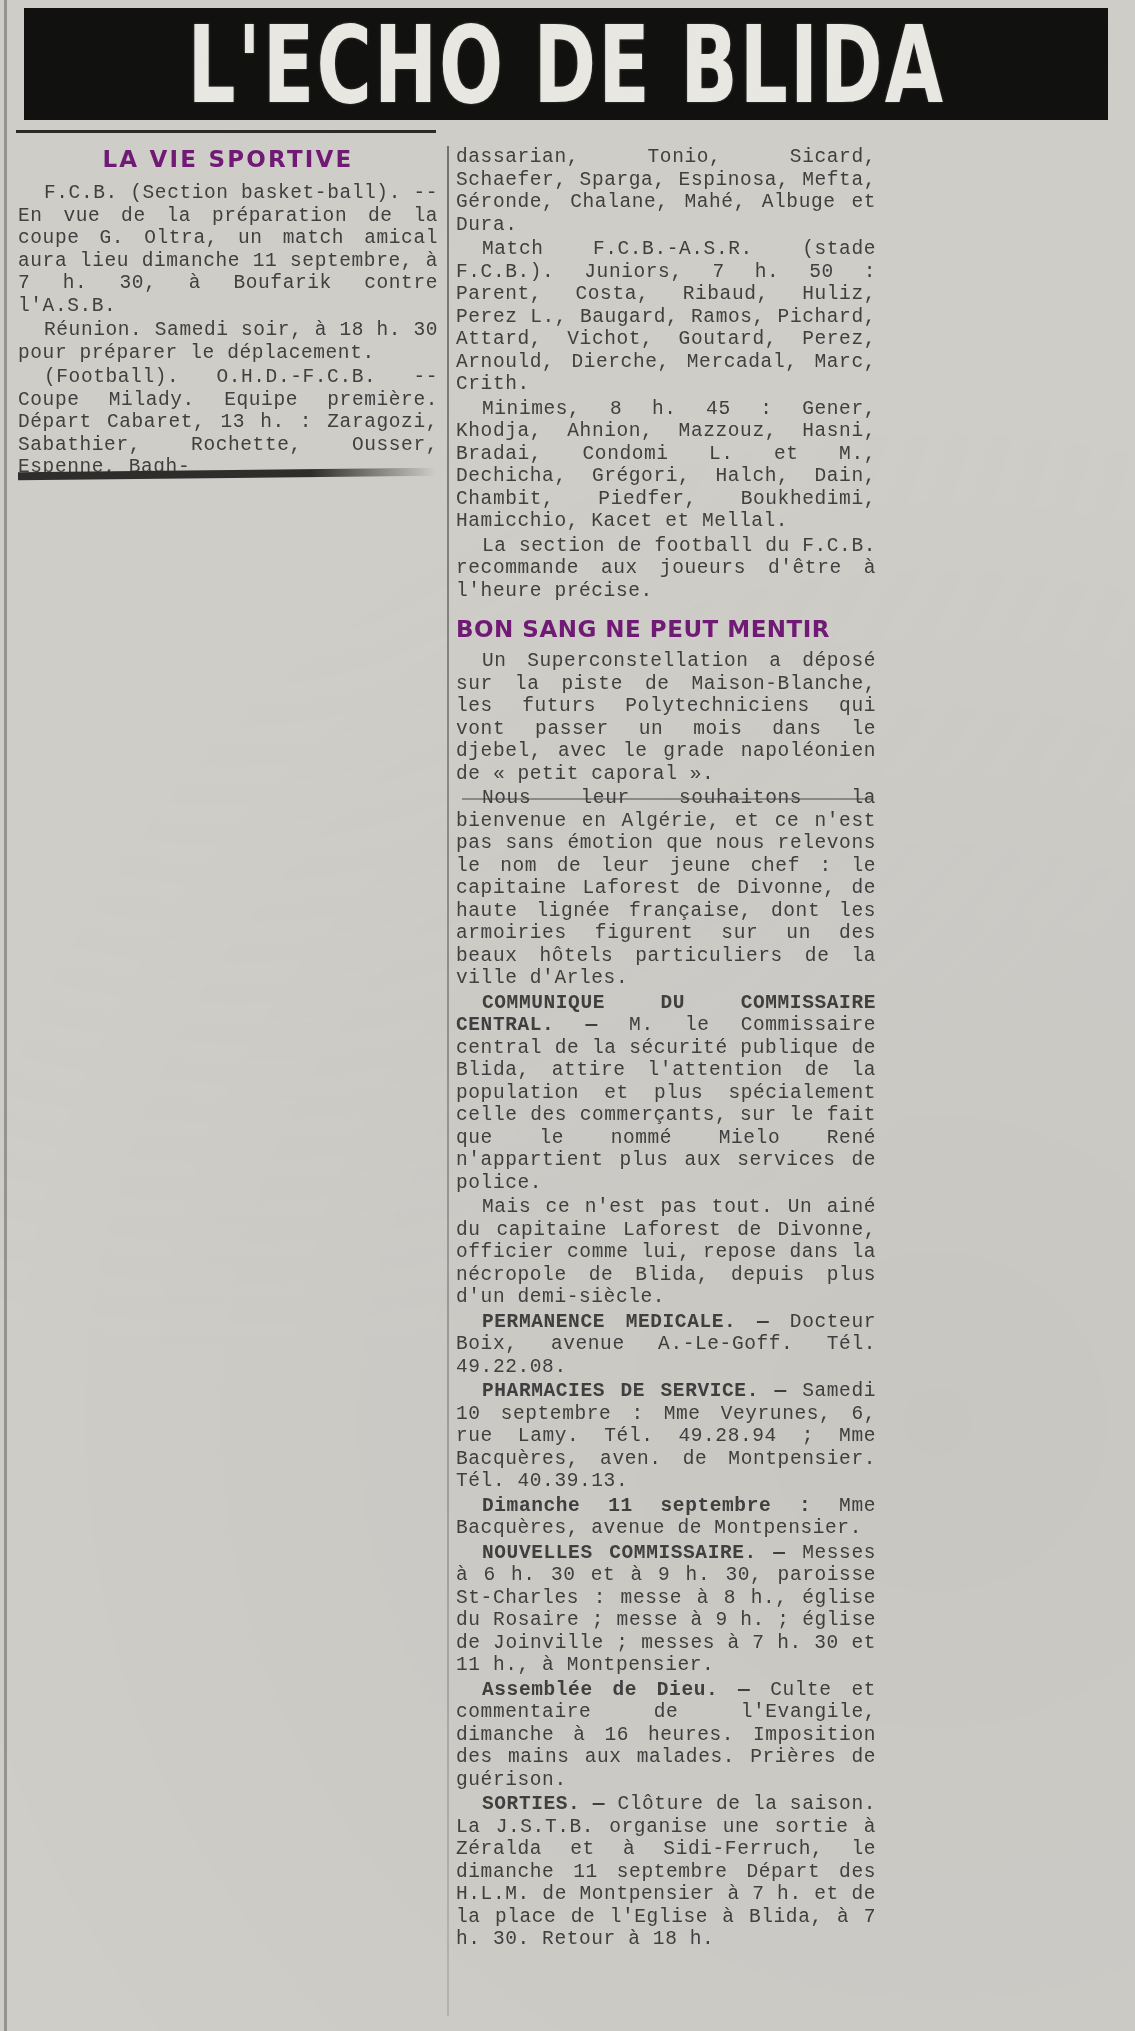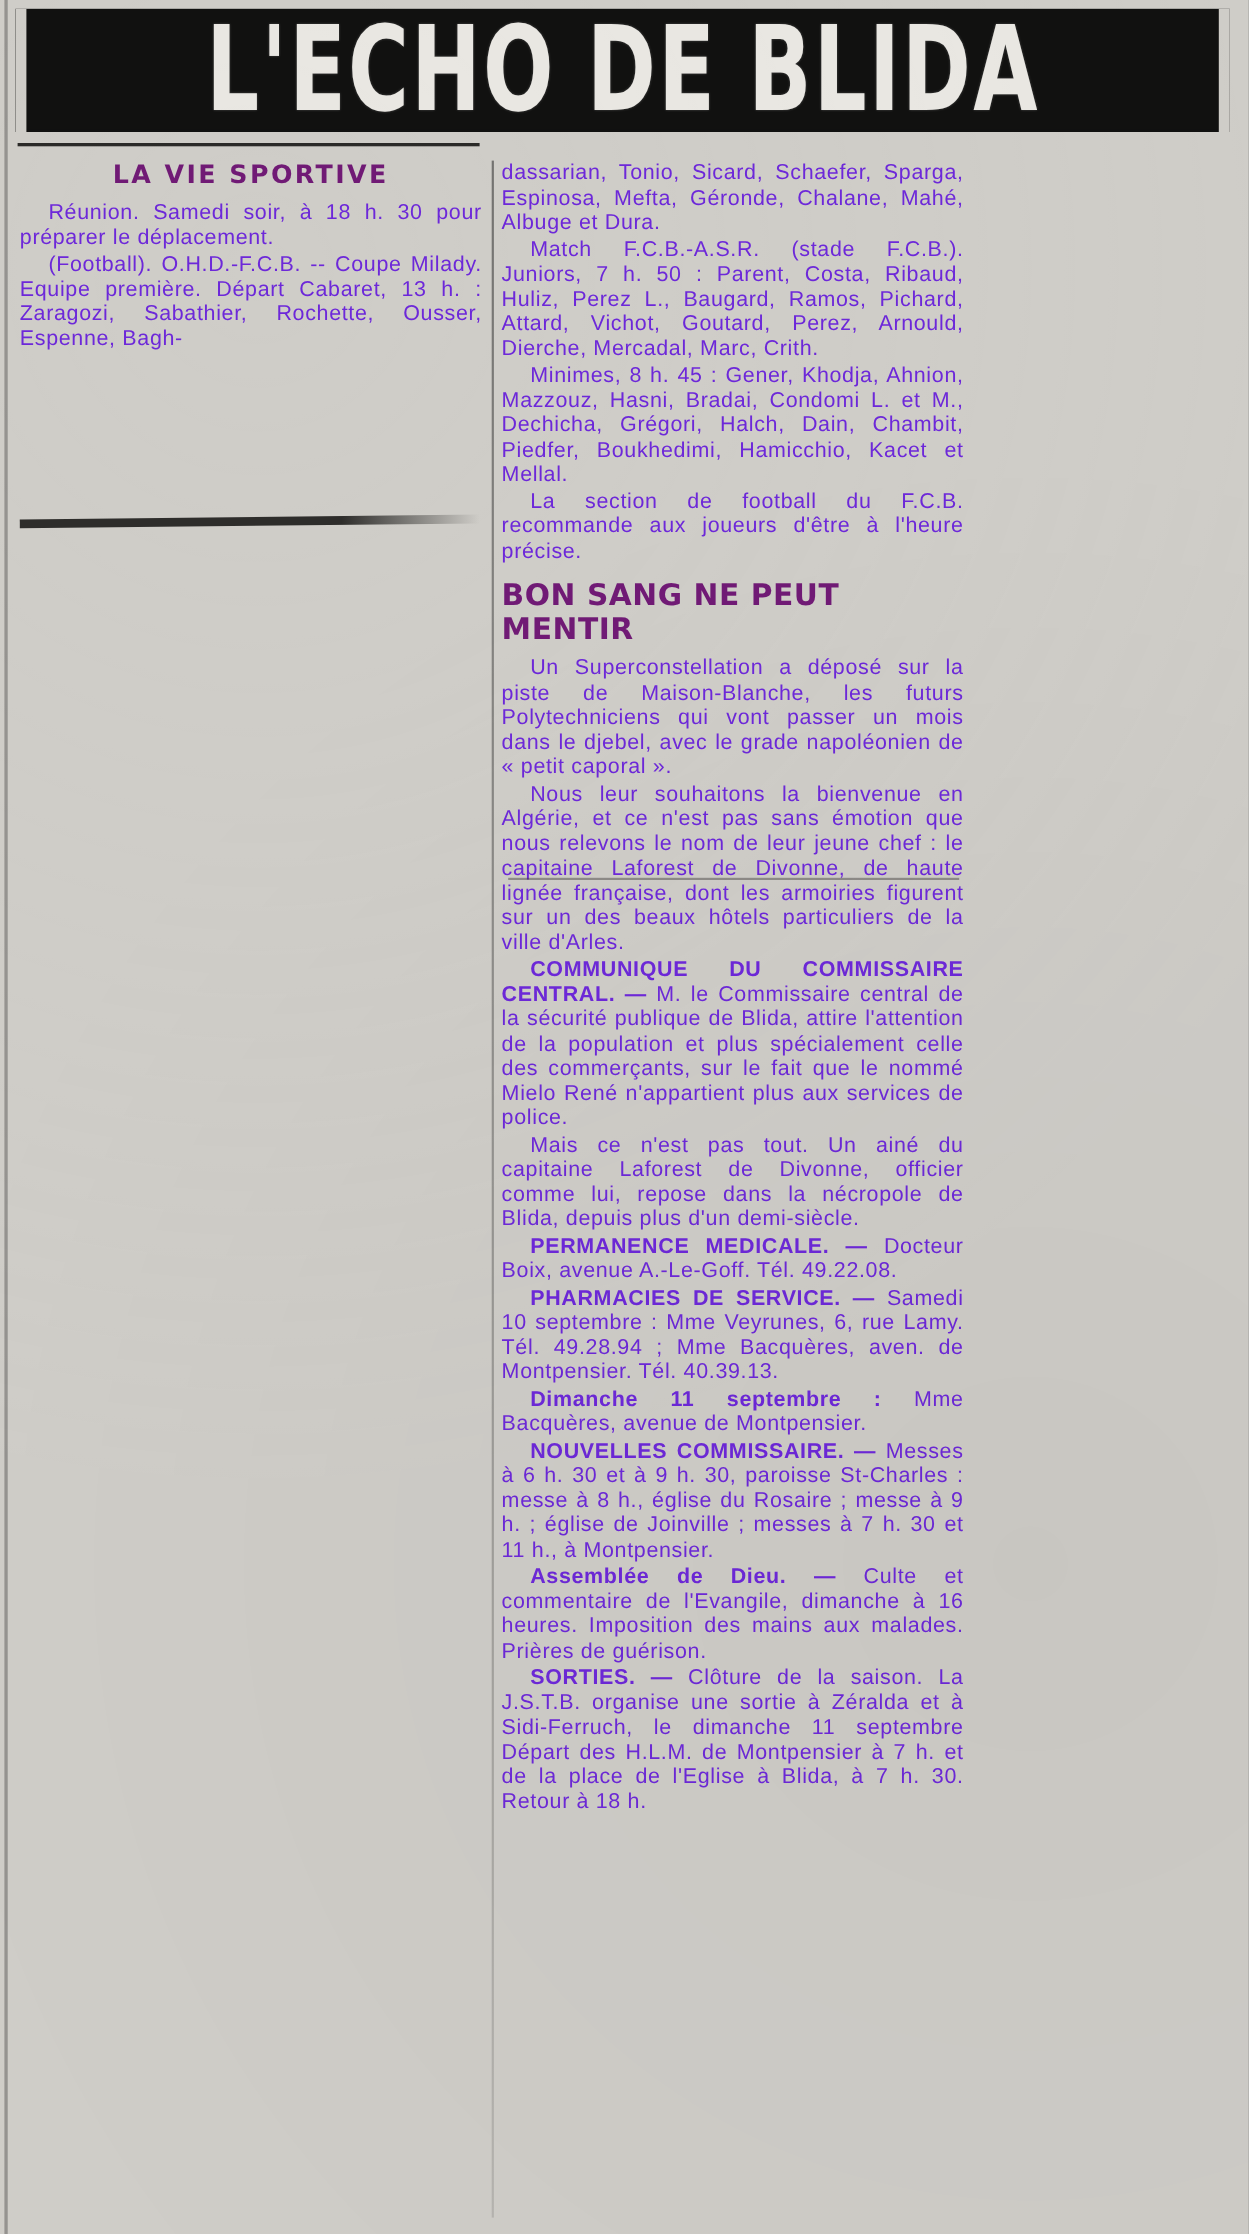--- a/index.html
+++ b/index.html
@@ -120,35 +120,35 @@
     font-family: "DejaVu Sans", sans-serif;
     font-weight: bold;
     font-size: 23px;
     letter-spacing: 2.2px;
     text-align: center;
     margin: 0 0 10px 0;
     color: #701a75;
   }
   h2.section-title.left-align {
     text-align: left;
-    font-size: 27px;
+    font-size: 23px;
     letter-spacing: 0.5px;
     margin-top: 14px;
     margin-bottom: 8px;
   }
 
   p.art {
     margin: 0 0 2px 0;
     font-size: 19.5px;
     line-height: 22.5px;
     text-align: justify;
     text-indent: 26px;
     letter-spacing: .6px;
-    color: #6d28d9;
-    font-family: Liberation Sans, sans-serif;
+    color: #404040;
+    font-family: Liberation Mono, monospace;
   }
   p.art.noindent { text-indent: 0; }
 
   .b { font-weight: bold; }
 
   .smudge1 {
     position: absolute;
     left: 18px;
     top: 470px;
     width: 418px;
@@ -179,20 +179,21 @@
     <div class="masthead-inner">
       <div class="masthead-title">L'ECHO DE BLIDA</div>
     </div>
   </div>
 
   <div class="rule-left-col"></div>
   <div class="col-divider"></div>
 
   <div class="col col-left">
     <h2 class="section-title">LA VIE SPORTIVE</h2>
+    <p class="art">F.C.B. (Section basket-ball). -- En vue de la préparation de la coupe G. Oltra, un match amical aura lieu dimanche 11 septembre, à 7 h. 30, à Boufarik contre l'A.S.B.</p>
     <p class="art">Réunion. Samedi soir, à 18 h. 30 pour préparer le déplacement.</p>
     <p class="art">(Football). O.H.D.-F.C.B. -- Coupe Milady. Equipe première. Départ Cabaret, 13 h. : Zaragozi, Sabathier, Rochette, Ousser, Espenne, Bagh-</p>
   </div>
 
   <div class="smudge1"></div>
 
   <div class="col col-right">
     <p class="art noindent">dassarian, Tonio, Sicard, Schaefer, Sparga, Espinosa, Mefta, Géronde, Chalane, Mahé, Albuge et Dura.</p>
     <p class="art">Match F.C.B.-A.S.R. (stade F.C.B.). Juniors, 7 h. 50 : Parent, Costa, Ribaud, Huliz, Perez L., Baugard, Ramos, Pichard, Attard, Vichot, Goutard, Perez, Arnould, Dierche, Mercadal, Marc, Crith.</p>
     <p class="art">Minimes, 8 h. 45 : Gener, Khodja, Ahnion, Mazzouz, Hasni, Bradai, Condomi L. et M., Dechicha, Grégori, Halch, Dain, Chambit, Piedfer, Boukhedimi, Hamicchio, Kacet et Mellal.</p>

